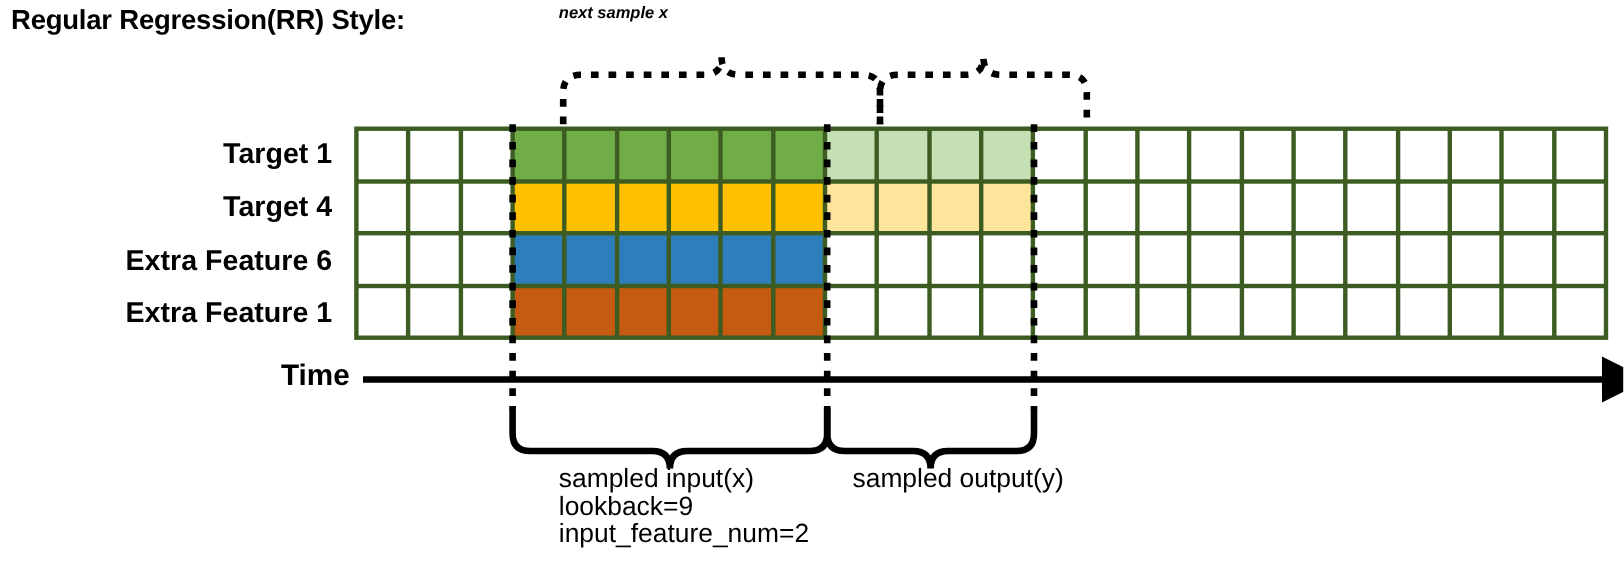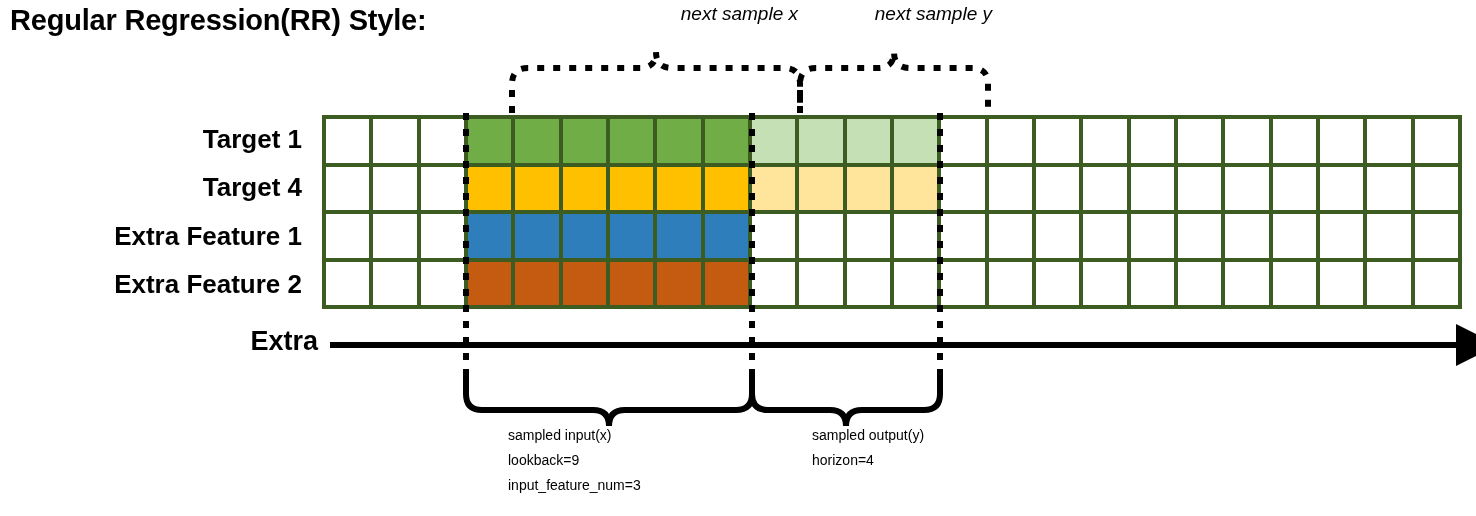--- a/index.html
+++ b/index.html
@@ -17,34 +17,34 @@
     height: 516px;
     overflow: hidden;
     background: #ffffff;
   }
 
   
   #title {
     position: absolute;
     left: 10px;
     top: 4px;
-    font-size: 29px;
+    font-size: 25px;
     font-weight: bold;
     letter-spacing: -0.2px;
     white-space: nowrap;
   }
 
   
   .top-label {
     position: absolute;
-    font-size: 19px;
+    font-size: 15px;
     font-style: italic;
-    font-weight: normal;
-    white-space: nowrap;
-    text-align: right;
+    font-weight: bold;
+    white-space: nowrap;
+    text-align: left;
   }
   #label-next-x { left: 508px; top: 3px; width: 290px; }
   #label-next-y { left: 796px; top: 3px; width: 196px; }
 
   
   .overlay {
     position: absolute;
     left: 0;
     top: 0;
     width: 1476px;
@@ -113,50 +113,49 @@
     top: 326px;
     width: 168px;
     text-align: right;
     font-size: 27px;
     font-weight: bold;
   }
 
   
   .caption {
     position: absolute;
-    font-size: 14px;
+    font-size: 24px;
     line-height: 25px;
     white-space: nowrap;
   }
   #caption-input  { left: 508px; top: 423px; }
-  #caption-output { left: 812px; top: 423px; }
+  #caption-output { left: 775px; top: 423px; }
   .caption div { display: block; }
 </style>
 </head>
 <body>
 
 <div id="page">
 
   <div id="title">Regular Regression(RR) Style:</div>
 
   <div id="label-next-x" class="top-label">next sample x</div>
-  <div id="label-next-y" class="top-label">next sample y</div>
 
   <svg class="overlay" viewBox="0 0 1476 516">
 
     <path d="M 512 113 L 512 84 Q 512 68 528 68 L 640 68 Q 656 68 656 52 Q 656 68 672 68 L 784 68 Q 800 68 800 84 L 800 113" fill="none" stroke="#000000" stroke-width="6" stroke-linecap="butt" stroke-dasharray="7 9"></path>
 
     <path d="M 800 113 L 800 84 Q 800 68 816 68 L 878 68 Q 894 68 894 52 Q 894 68 910 68 L 972 68 Q 988 68 988 84 L 988 113" fill="none" stroke="#000000" stroke-width="6" stroke-linecap="butt" stroke-dasharray="7 9"></path>
   </svg>
 
   <div id="row-labels">
     <div class="row-label">Target 1</div>
     <div class="row-label">Target 4</div>
+    <div class="row-label">Extra Feature 6</div>
     <div class="row-label">Extra Feature 1</div>
-    <div class="row-label">Extra Feature 2</div>
   </div>
 
   <div id="grid">
 
     <div class="grid-row">
       <div class="cell"></div>
       <div class="cell"></div>
       <div class="cell"></div>
       <div class="cell green"></div>
       <div class="cell green"></div>
@@ -275,26 +274,25 @@
         <polygon points="0 0, 7 3.5, 0 7" fill="#000000"></polygon>
       </marker>
     </defs>
     <line x1="330" y1="345" x2="1462" y2="345" stroke="#000000" stroke-width="6" marker-end="url(#arrowhead)"></line>
 
     <path d="M 466 372 L 466 394 Q 466 410 482 410 L 593 410 Q 609 410 609 426 Q 609 410 625 410 L 736 410 Q 752 410 752 394 L 752 372" fill="none" stroke="#000000" stroke-width="6" stroke-linecap="round"></path>
 
     <path d="M 752 372 L 752 394 Q 752 410 768 410 L 830 410 Q 846 410 846 426 Q 846 410 862 410 L 924 410 Q 940 410 940 394 L 940 372" fill="none" stroke="#000000" stroke-width="6" stroke-linecap="round"></path>
   </svg>
 
-  <div id="time-label">Extra</div>
+  <div id="time-label">Time</div>
 
   <div id="caption-input" class="caption">
     <div>sampled input(x)</div>
     <div>lookback=9</div>
-    <div>input_feature_num=3</div>
+    <div>input_feature_num=2</div>
   </div>
 
   <div id="caption-output" class="caption">
     <div>sampled output(y)</div>
-    <div>horizon=4</div>
   </div>
 
 </div>
 
 </body></html>

